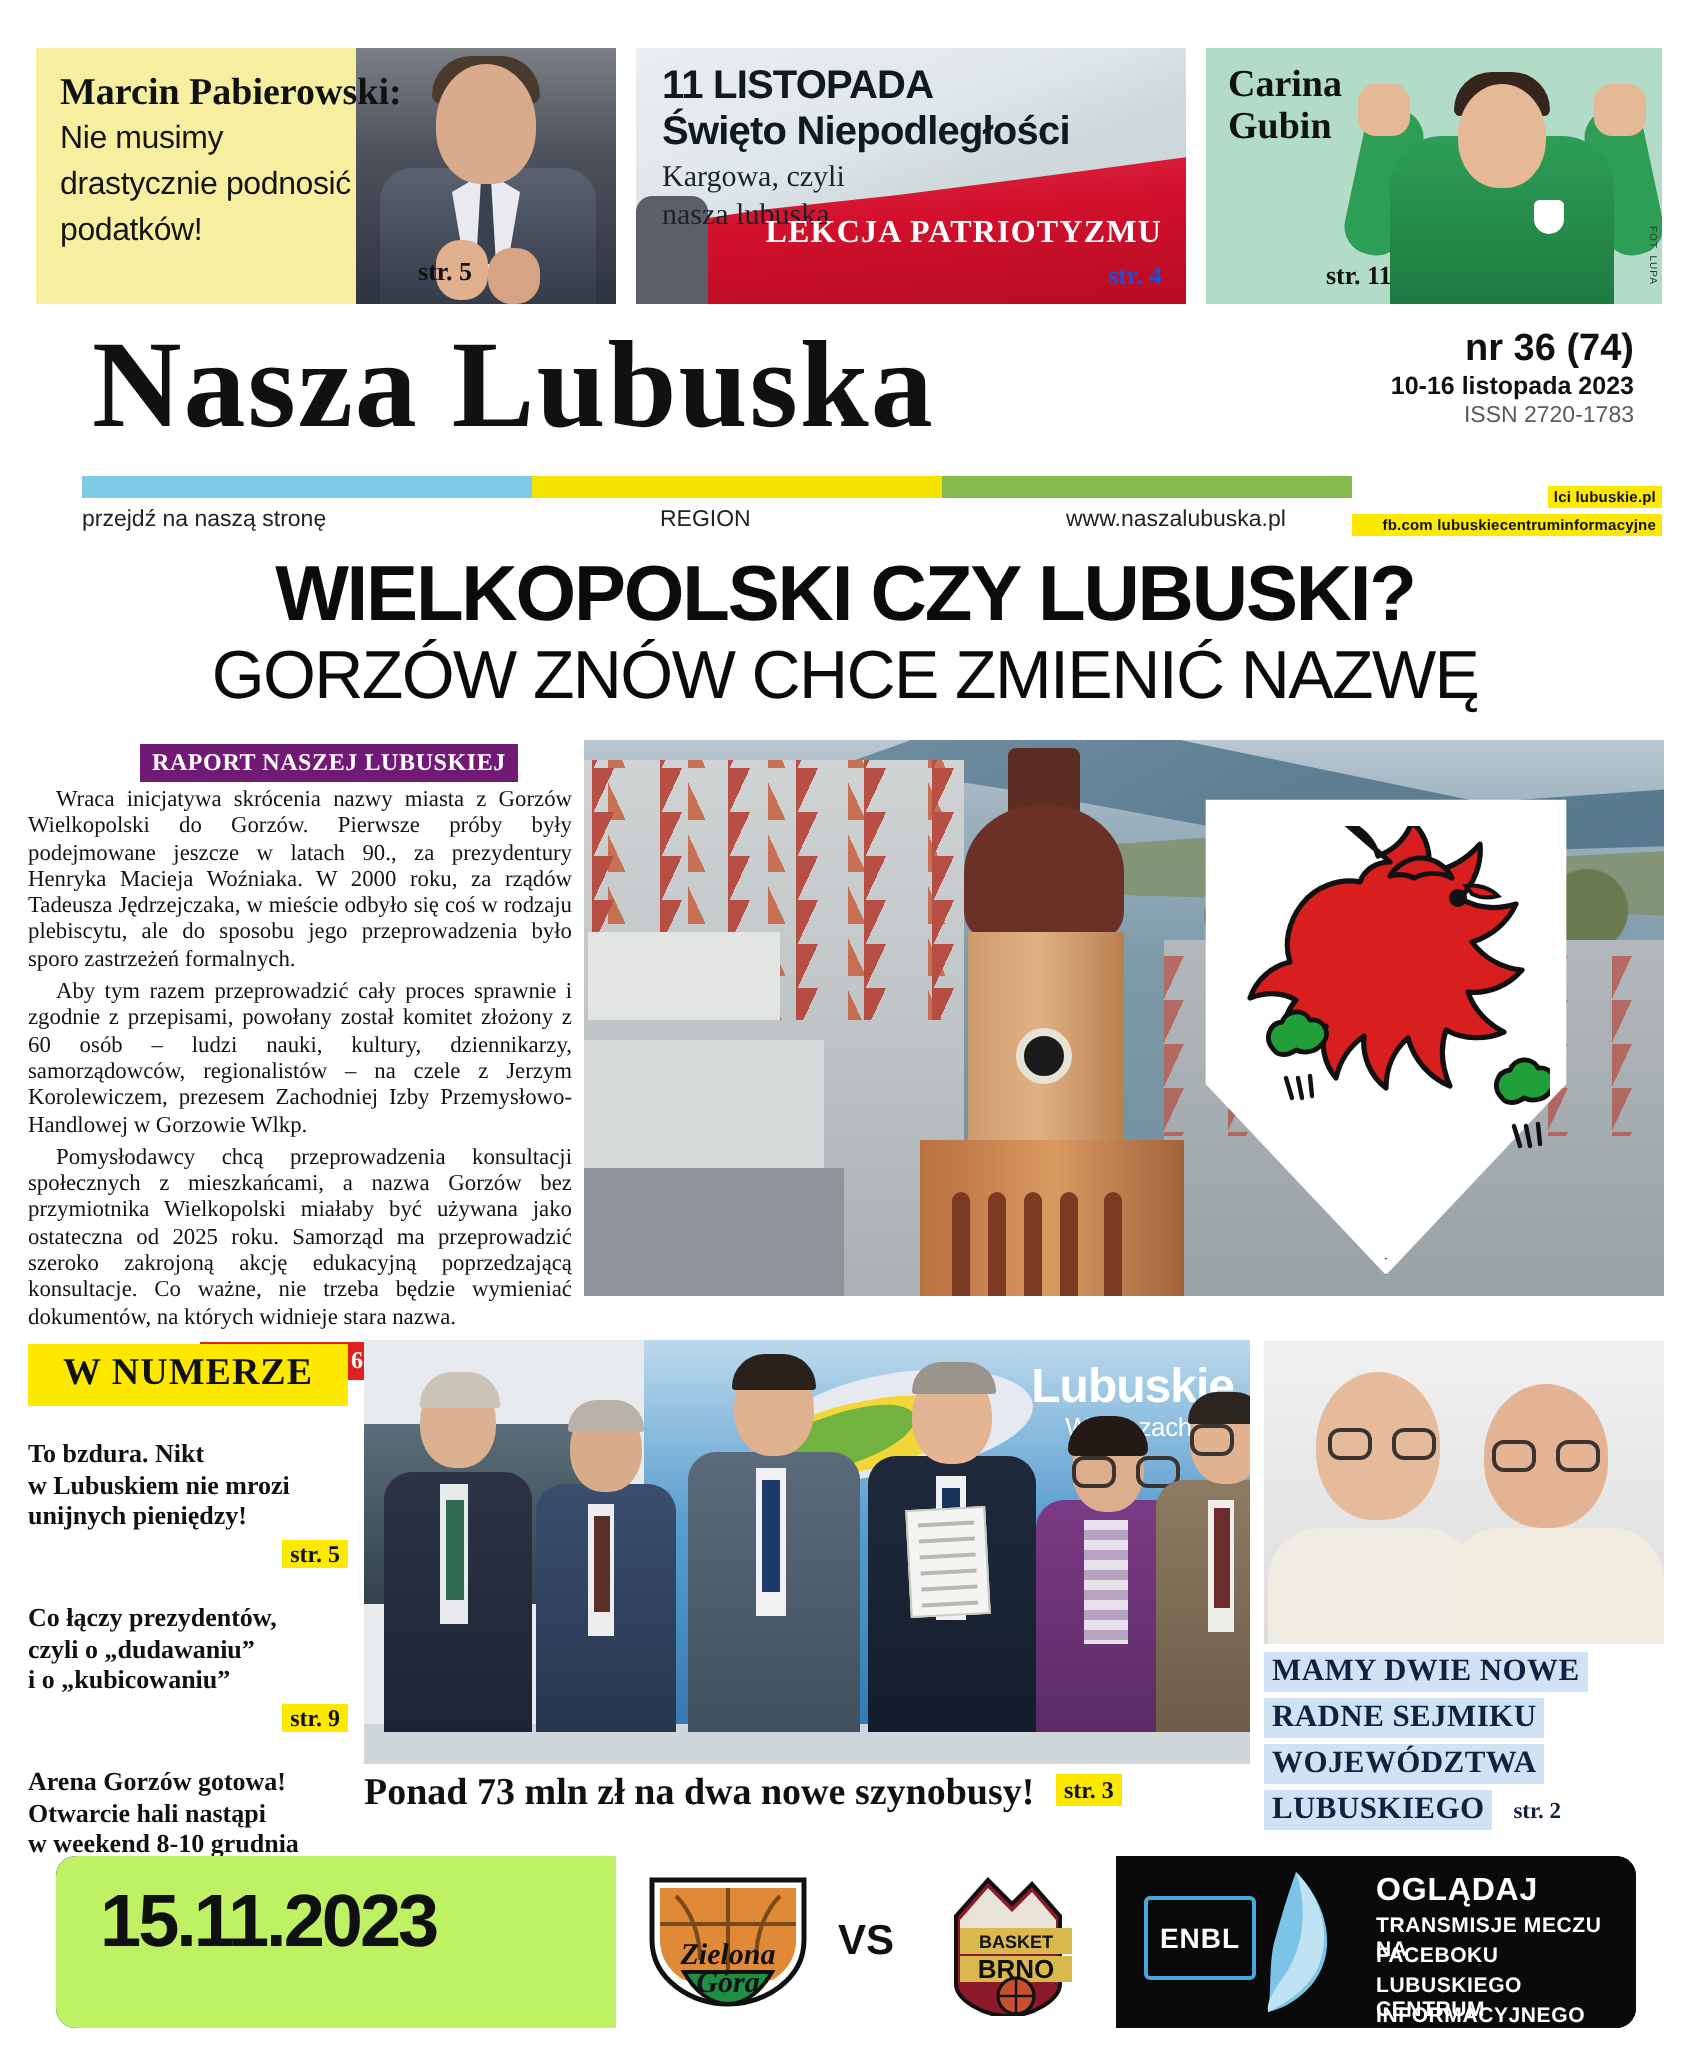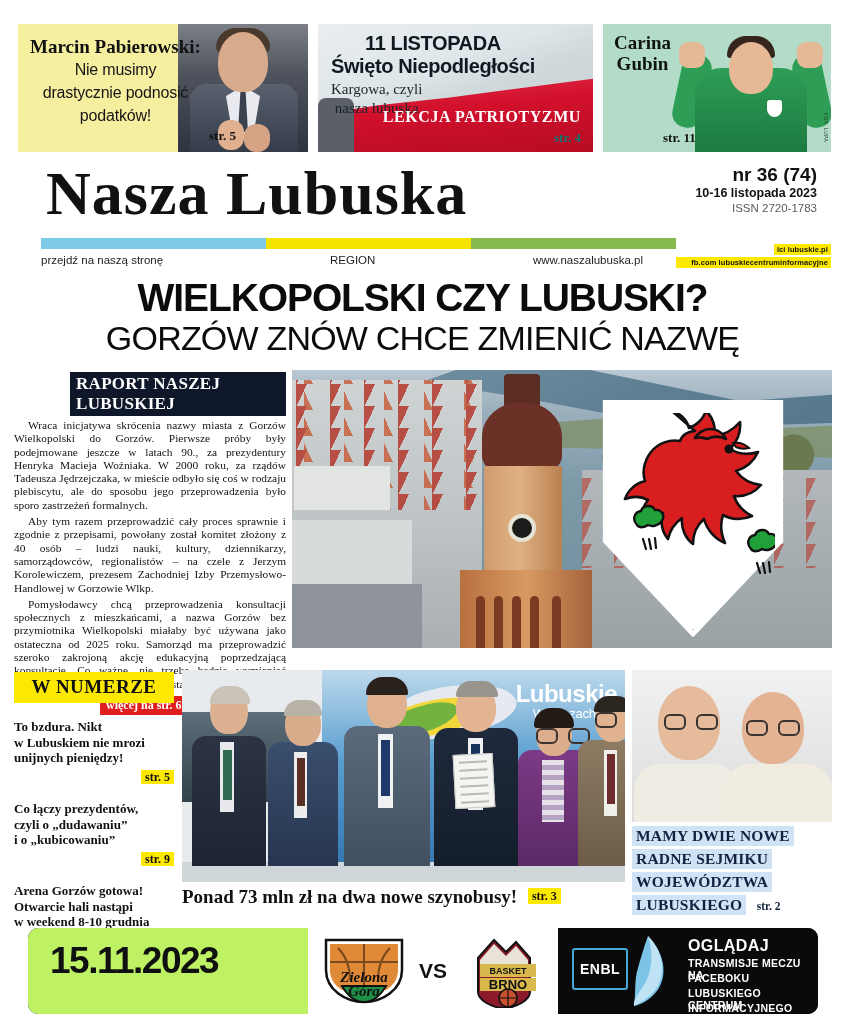--- a/index.html
+++ b/index.html
@@ -7,21 +7,21 @@
     width: 845px; height: 1024px;
     background: #ffffff;
     font-family: "Liberation Sans", sans-serif;
     overflow: hidden;
     position: relative;
   }
   .page { width: 845px; height: 1024px; position: relative; }
 
   
   .teasers { position: absolute; left: 0; top: 24px; width: 845px; height: 128px; }
-  .teaser { position: absolute; overflow: hidden; text-align: center; }
+  .teaser { position: absolute; overflow: hidden; }
 
   .teaser-a { left: 18px; top: 0; width: 290px; height: 128px; background: #f7efa0; }
   .teaser-a .txt { position: absolute; left: 12px; top: 12px; z-index: 3; }
   .teaser-a .nm { font-family: "Liberation Serif", serif; font-weight: bold; font-size: 19px; line-height: 21px; color: #111; }
   .teaser-a .sub { font-size: 16px; line-height: 21px; color: #151515; margin-top: 2px; letter-spacing: -0.2px; }
   .teaser-a .pg { position: absolute; right: 72px; bottom: 8px; font-family: "Liberation Serif", serif;
                   font-weight: bold; font-size: 13px; color: #111; z-index: 3; }
 
   .teaser-b { left: 318px; top: 0; width: 275px; height: 128px; background: #cfd9dc; }
   .teaser-b .flagwhite { position: absolute; left: 0; top: 0; width: 275px; height: 128px;
@@ -31,21 +31,21 @@
      background: linear-gradient(175deg,#e0314a 0%, #d2102c 45%, #b60c24 100%);
      clip-path: polygon(0% 52%, 22% 40%, 48% 30%, 72% 19%, 100% 6%, 100% 100%, 0% 100%);
   }
   .teaser-b .bigt { position: absolute; left: 13px; top: 8px; z-index: 4; font-weight: bold;
                     font-size: 20px; line-height: 23px; color: #101820; letter-spacing: -0.4px; }
   .teaser-b .sm { position: absolute; left: 13px; top: 56px; z-index: 4; font-family: "Liberation Serif", serif;
                   font-size: 15px; line-height: 19px; color: #1b2329; }
   .teaser-b .lek { position: absolute; right: 12px; bottom: 26px; z-index: 4; font-family: "Liberation Serif", serif;
                    font-weight: bold; font-size: 16px; letter-spacing: 0.6px; color: #ffffff; }
   .teaser-b .pg { position: absolute; right: 12px; bottom: 6px; z-index: 4; font-family: "Liberation Serif", serif;
-                  font-weight: bold; font-size: 13px; color: #0f766e; }
+                  font-weight: bold; font-size: 13px; color: #1d4ed8; }
 
   .teaser-c { left: 603px; top: 0; width: 228px; height: 128px; background: #b3dcc8; }
   .teaser-c .nm { position: absolute; left: 11px; top: 8px; z-index: 3; font-family: "Liberation Serif", serif;
                   font-weight: bold; font-size: 19px; line-height: 21px; color: #10140f; }
   .teaser-c .sub { position: absolute; left: 11px; top: 52px; z-index: 3; font-size: 13.5px;
                    line-height: 18px; color: #15180f; }
   .teaser-c .pg { position: absolute; left: 60px; bottom: 6px; z-index: 3; font-family: "Liberation Serif", serif;
                   font-weight: bold; font-size: 13px; color: #10140f; }
   .teaser-c .credit { position: absolute; right: 2px; bottom: 10px; z-index: 4; font-size: 5px; color: #2c3a2c;
                       writing-mode: vertical-rl; letter-spacing: 0.5px; }
@@ -110,22 +110,22 @@
   .fbbox .l2 { display: block; background: #fde800; font-weight: bold; font-size: 7.5px; color: #111;
                padding: 1px 3px; margin-top: 1px; letter-spacing: 0.1px; }
 
   
   .hl { position: absolute; left: 0; top: 276px; width: 845px; text-align: center; }
   .hl-1 { font-weight: bold; font-size: 39px; line-height: 43px; letter-spacing: -1.1px; color: #0b0b0b; }
   .hl-2 { font-size: 34px; line-height: 39px; letter-spacing: -0.8px; color: #0b0b0b; }
 
   
   .lead { position: absolute; left: 14px; top: 372px; width: 272px; }
-  .kicker { display: inline-block; background: #0f172a; color: #fff; font-family: "Liberation Serif", serif;
-            font-weight: bold; font-size: 17px; padding: 2px 6px; letter-spacing: 0.3px; margin-left: 56px; }
+  .kicker { display: inline-block; background: #701a75; color: #fff; font-family: "Liberation Serif", serif;
+            font-weight: bold; font-size: 12px; padding: 2px 6px; letter-spacing: 0.3px; margin-left: 56px; }
   .lead p { font-family: "Liberation Serif", serif; font-size: 11.4px; line-height: 13.3px; color: #121212;
             text-align: justify; text-indent: 14px; margin-top: 3px; }
   .more { display: inline-block; background: #e02020; color: #fff; font-family: "Liberation Serif", serif;
           font-weight: bold; font-size: 12px; padding: 2px 6px; margin-left: 86px; margin-top: 5px; }
 
   
   .aerial { position: absolute; left: 292px; top: 370px; width: 540px; height: 278px; overflow: hidden;
             background: linear-gradient(180deg,#9fb6c4 0%, #8fa6b5 18%, #93a徒 30%); }
   .aerial .sky { position: absolute; inset: 0; background: linear-gradient(180deg,#b9c8d2 0%,#9cb0bd 14%,#8fa7b6 26%,#7d9aa9 40%,#6f8d9c 100%); }
   .aerial .river { position: absolute; left: 130px; top: 0; width: 420px; height: 120px;
@@ -350,21 +350,21 @@
   </div>
 
   <div class="hl">
     <div class="hl-1">WIELKOPOLSKI CZY LUBUSKI?</div>
     <div class="hl-2">GORZÓW ZNÓW CHCE ZMIENIĆ NAZWĘ</div>
   </div>
 
   <div class="lead">
     <div class="kicker">RAPORT NASZEJ LUBUSKIEJ</div>
     <p>Wraca inicjatywa skrócenia nazwy miasta z Gorzów Wielkopolski do Gorzów. Pierwsze próby były podejmowane jeszcze w latach 90., za prezydentury Henryka Macieja Woźniaka. W 2000 roku, za rządów Tadeusza Jędrzejczaka, w mieście odbyło się coś w rodzaju plebiscytu, ale do sposobu jego przeprowadzenia było sporo zastrzeżeń formalnych.</p>
-    <p>Aby tym razem przeprowadzić cały proces sprawnie i zgodnie z przepisami, powołany został komitet złożony z 40 osób – ludzi nauki, kultury, dziennikarzy, samorządowców, regionalistów – na czele z Jerzym Korolewiczem, prezesem Zachodniej Izby Przemysłowo-Handlowej w Gorzowie Wlkp.</p>
+    <p>Aby tym razem przeprowadzić cały proces sprawnie i zgodnie z przepisami, powołany został komitet złożony z 60 osób – ludzi nauki, kultury, dziennikarzy, samorządowców, regionalistów – na czele z Jerzym Korolewiczem, prezesem Zachodniej Izby Przemysłowo-Handlowej w Gorzowie Wlkp.</p>
     <p>Pomysłodawcy chcą przeprowadzenia konsultacji społecznych z mieszkańcami, a nazwa Gorzów bez przymiotnika Wielkopolski miałaby być używana jako ostateczna od 2025 roku. Samorząd ma przeprowadzić szeroko zakrojoną akcję edukacyjną poprzedzającą konsultacje. Co ważne, nie trzeba będzie wymieniać dokumentów, na których widnieje stara nazwa.</p>
     <div class="more">więcej na str. 6-7</div>
   </div>
 
   <div class="aerial">
     <div class="sky"></div>
     <div class="river"></div>
     <div class="greenbank"></div>
     <div class="trees"></div>
     <div class="cityL"></div>

